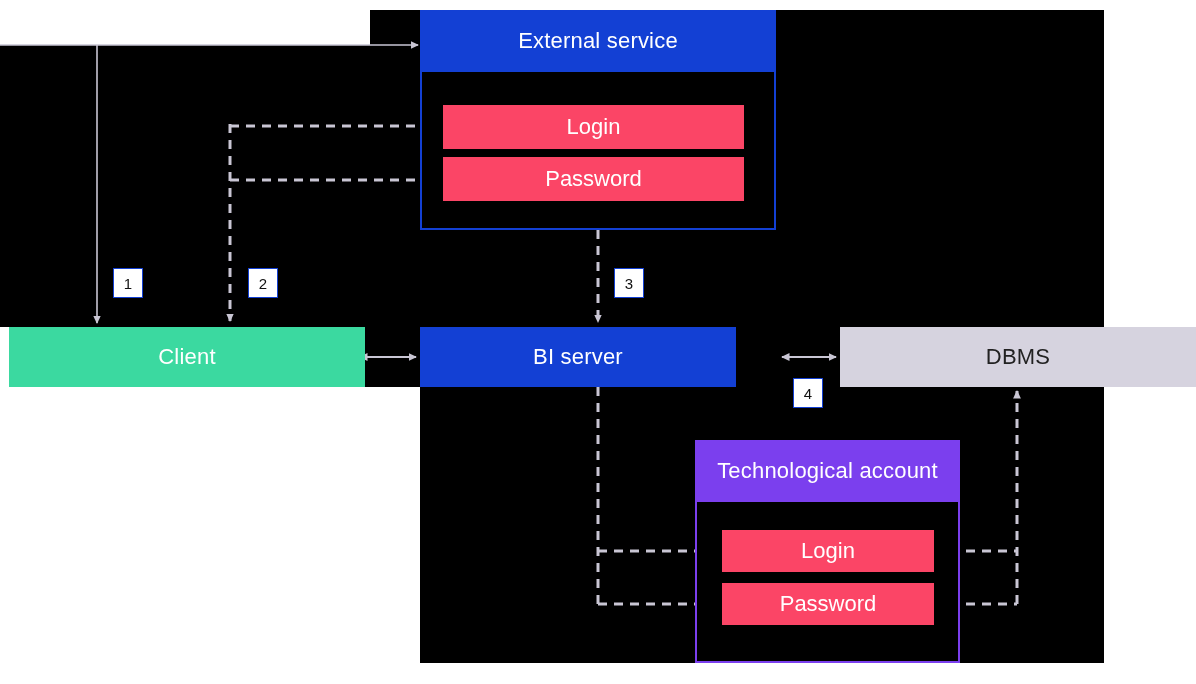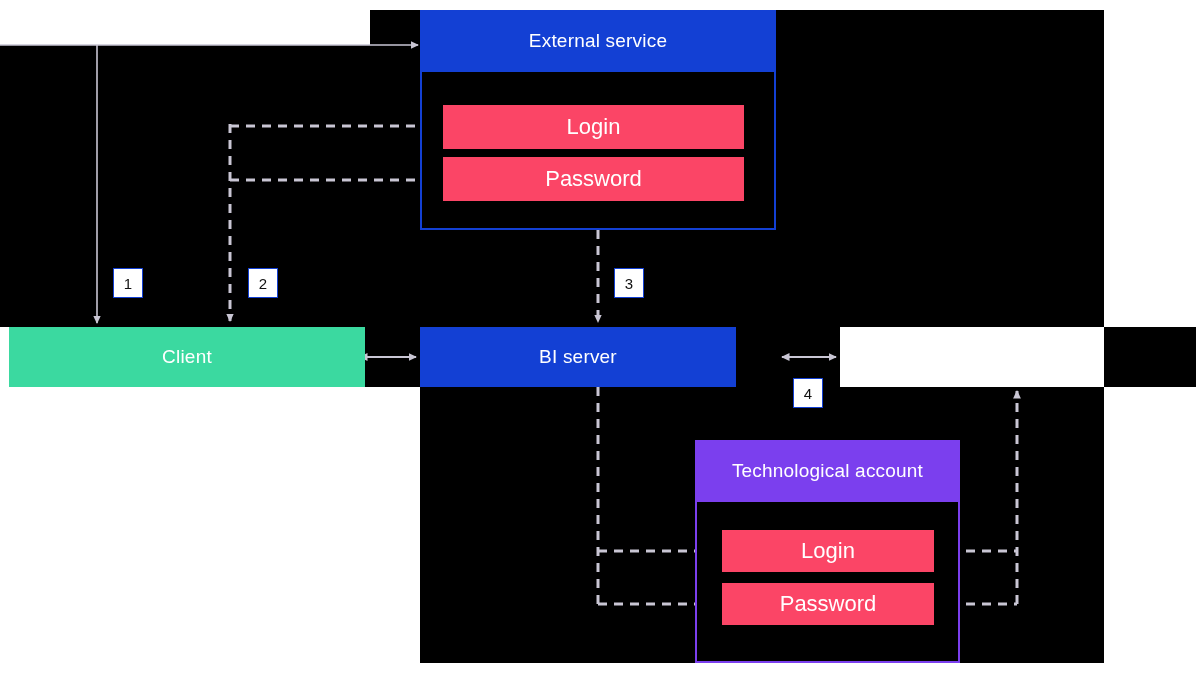--- a/index.html
+++ b/index.html
@@ -9,21 +9,21 @@
   
   .plate{position:absolute;background:#000000;}
   #plate-top-left   {left:0;   top:45px;  width:370px; height:282px;}
   #plate-top-mid    {left:370px;top:10px; width:734px; height:317px;}
   #plate-mid-strip  {left:356px;top:327px;width:484px; height:60px;}
   #plate-dbms-gap   {left:1104px;top:327px;width:92px; height:60px;}
   #plate-bottom     {left:420px;top:387px;width:684px; height:276px;}
 
   
   .node{position:absolute;display:flex;align-items:center;justify-content:center;
-        color:#ffffff;font-size:19px;letter-spacing:.2px;}
+        color:#ffffff;font-size:22px;letter-spacing:.2px;}
   #node-external{left:420px;top:10px;width:356px;height:62px;background:#1340D4;}
   #node-client  {left:9px;   top:327px;width:356px;height:60px;background:#3BD9A0;}
   #node-biserver{left:420px;top:327px;width:316px;height:60px;background:#1340D4;}
   #node-dbms    {left:840px;top:327px;width:356px;height:60px;background:#D6D3DF;color:#222222;}
   #node-techacct{left:695px;top:440px;width:265px;height:62px;background:#7B3FEE;align-items:center;}
 
   
   .body-box{position:absolute;background:#000000;}
   #body-external{left:420px;top:72px;width:356px;height:158px;
                  border:2px solid #1340D4;border-top:none;box-sizing:border-box;}
@@ -118,20 +118,23 @@
   <div class="chip" id="chip-ext-password">
     <span>Password</span>
   </div>
 
   <div class="node" id="node-client">
     <span>Client</span>
   </div>
   <div class="node" id="node-biserver">
     <span>BI server</span>
   </div>
+  <div class="node" id="node-dbms">
+    <span>DBMS</span>
+  </div>
 
   <div class="body-box" id="body-techacct"></div>
   <div class="node" id="node-techacct">
     <span>Technological account</span>
   </div>
   <div class="chip" id="chip-ta-login">
     <span>Login</span>
   </div>
   <div class="chip" id="chip-ta-password">
     <span>Password</span>

